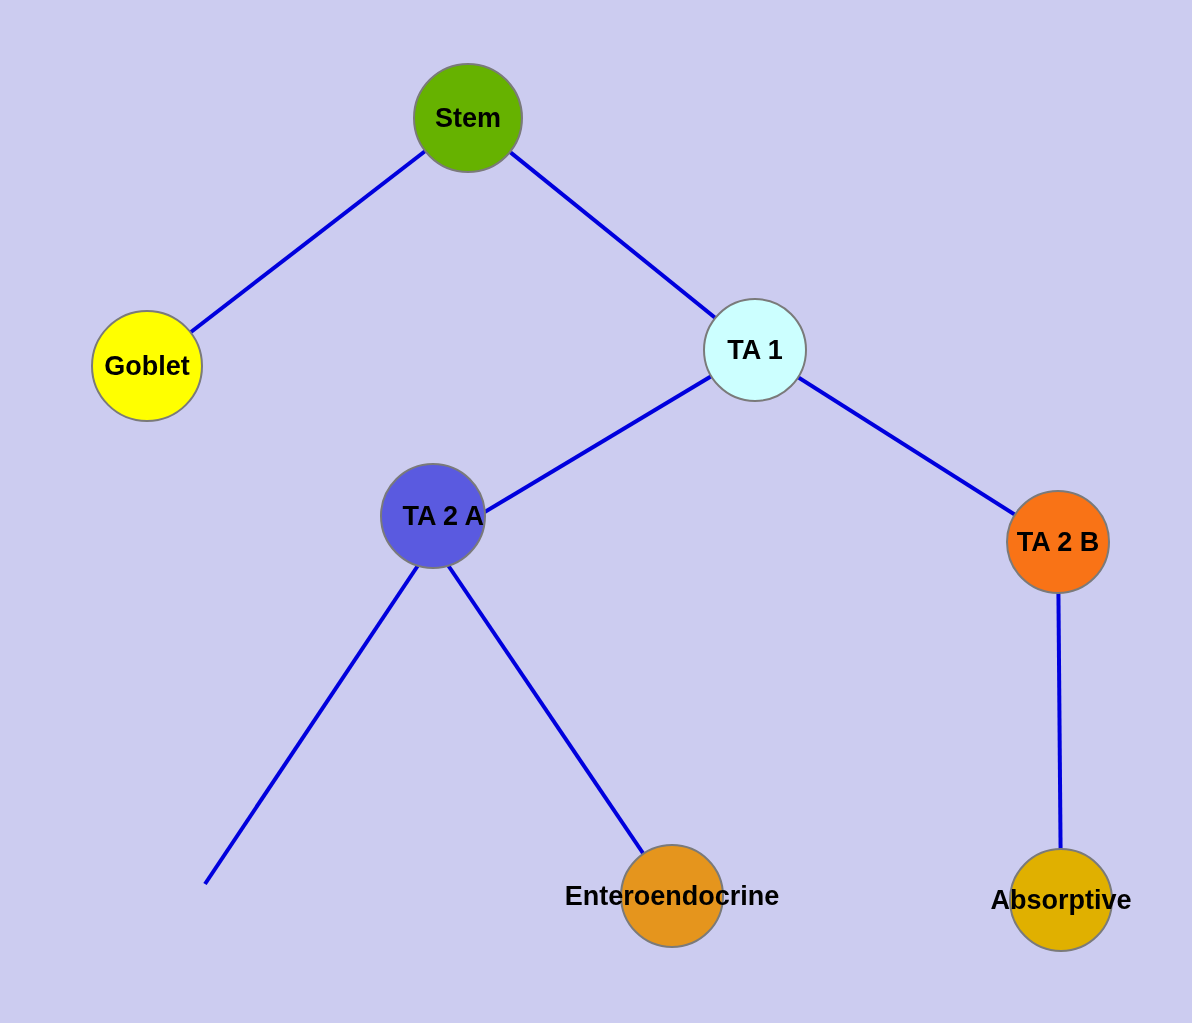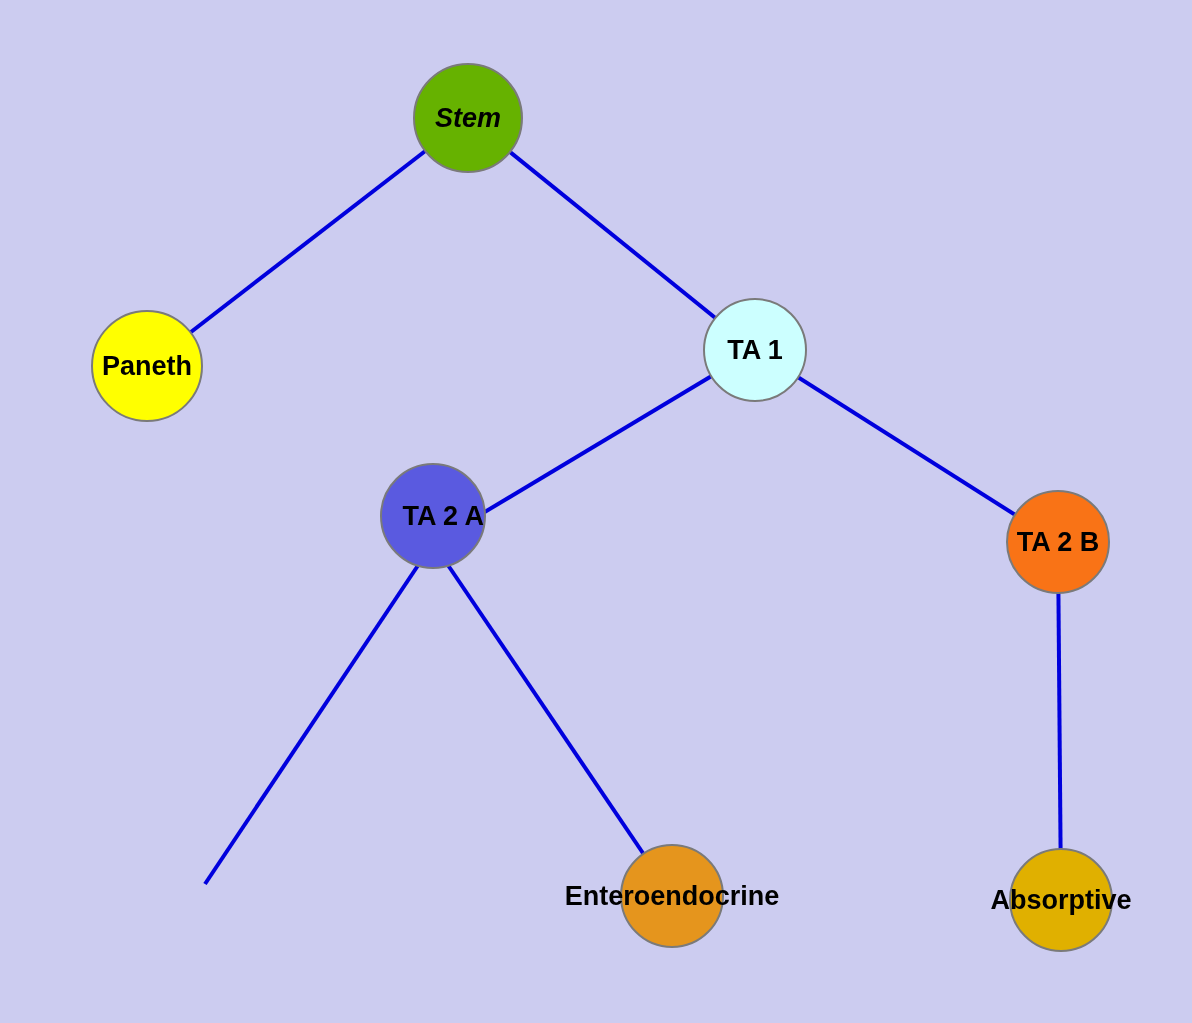--- a/index.html
+++ b/index.html
@@ -60,25 +60,25 @@
   <svg class="edge-layer" xmlns="http://www.w3.org/2000/svg">
       <line x1="468" y1="118" x2="147" y2="366" stroke="#0000dd" stroke-width="4"></line>
       <line x1="468" y1="118" x2="755" y2="350" stroke="#0000dd" stroke-width="4"></line>
       <line x1="755" y1="350" x2="433" y2="543" stroke="#0000dd" stroke-width="4"></line>
       <line x1="755" y1="350" x2="1058" y2="542" stroke="#0000dd" stroke-width="4"></line>
       <line x1="433" y1="543" x2="205" y2="884" stroke="#0000dd" stroke-width="4"></line>
       <line x1="433" y1="543" x2="672" y2="896" stroke="#0000dd" stroke-width="4"></line>
       <line x1="1058" y1="542" x2="1061" y2="900" stroke="#0000dd" stroke-width="4"></line>
     </svg>
   <div class="node-layer">
-      <div class="node" style="left: 413px; top: 63px; width: 110px; height: 110px; background: rgb(102, 178, 0); border-color: rgb(122, 122, 122); font-style: italic;">
+      <div class="node" style="left: 413px; top: 63px; width: 110px; height: 110px; background: rgb(102, 178, 0); border-color: rgb(122, 122, 122);">
         <span class="node-label">Stem</span>
       </div>
       <div class="node" style="left: 91px; top: 310px; width: 112px; height: 112px; background: rgb(255, 255, 0); border-color: rgb(122, 122, 122);">
-        <span class="node-label">Paneth</span>
+        <span class="node-label">Goblet</span>
       </div>
       <div class="node" style="left: 703px; top: 298px; width: 104px; height: 104px; background: rgb(204, 255, 255); border-color: rgb(122, 122, 122); align-items: center;">
         <span class="node-label">TA 1</span>
       </div>
       <div class="node" style="left: 380px; top: 463px; width: 106px; height: 106px; background: rgb(90, 90, 224); border-color: rgb(122, 122, 122); justify-content: flex-end;">
         <span class="node-label">TA 2 A</span>
       </div>
       <div class="node" style="left: 1006px; top: 490px; width: 104px; height: 104px; background: #f97316; border-color: rgb(122, 122, 122);">
         <span class="node-label">TA 2 B</span>
       </div>

